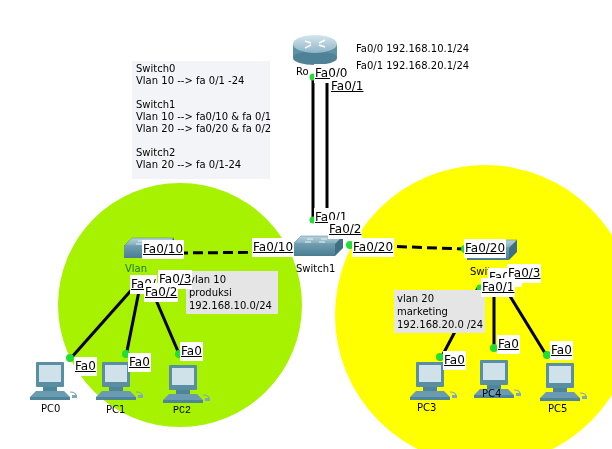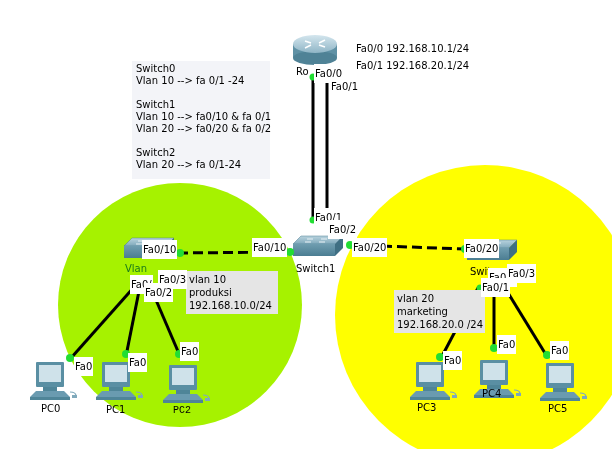--- a/index.html
+++ b/index.html
@@ -1,18 +1,18 @@
 <!DOCTYPE html>
 <html><head>
 <meta charset="utf-8">
 <style>
   html,body{margin:0;padding:0;background:#ffffff;}
   body{width:612px;height:449px;position:relative;overflow:hidden;font-family:"DejaVu Sans","Liberation Sans",sans-serif;}
   #stage{position:absolute;left:0;top:0;width:612px;height:449px;}
-  .lbl{position:absolute;font-size:10px;line-height:11px;color:#000;background:#fff;padding:4px 1px;white-space:nowrap;}
+  .lbl{position:absolute;font-size:12px;line-height:11px;color:#000;background:#fff;padding:4px 1px;white-space:nowrap;text-decoration:underline;}
   .lbl-plain{position:absolute;font-size:10px;line-height:11px;color:#000;white-space:nowrap;}
   .note{position:absolute;background:#f3f4f8;font-size:10px;line-height:12px;color:#000;padding:2px 4px;white-space:pre;}
   .info{position:absolute;background:#e5e5e5;font-size:10px;line-height:13px;color:#000;padding:2px 3px;white-space:pre;}
   .devname{position:absolute;font-size:10px;color:#000;white-space:nowrap;}
 </style>
 </head>
 <body>
 
 <div id="stage">
   <svg width="612" height="449" style="position:absolute;left:0;top:0">

